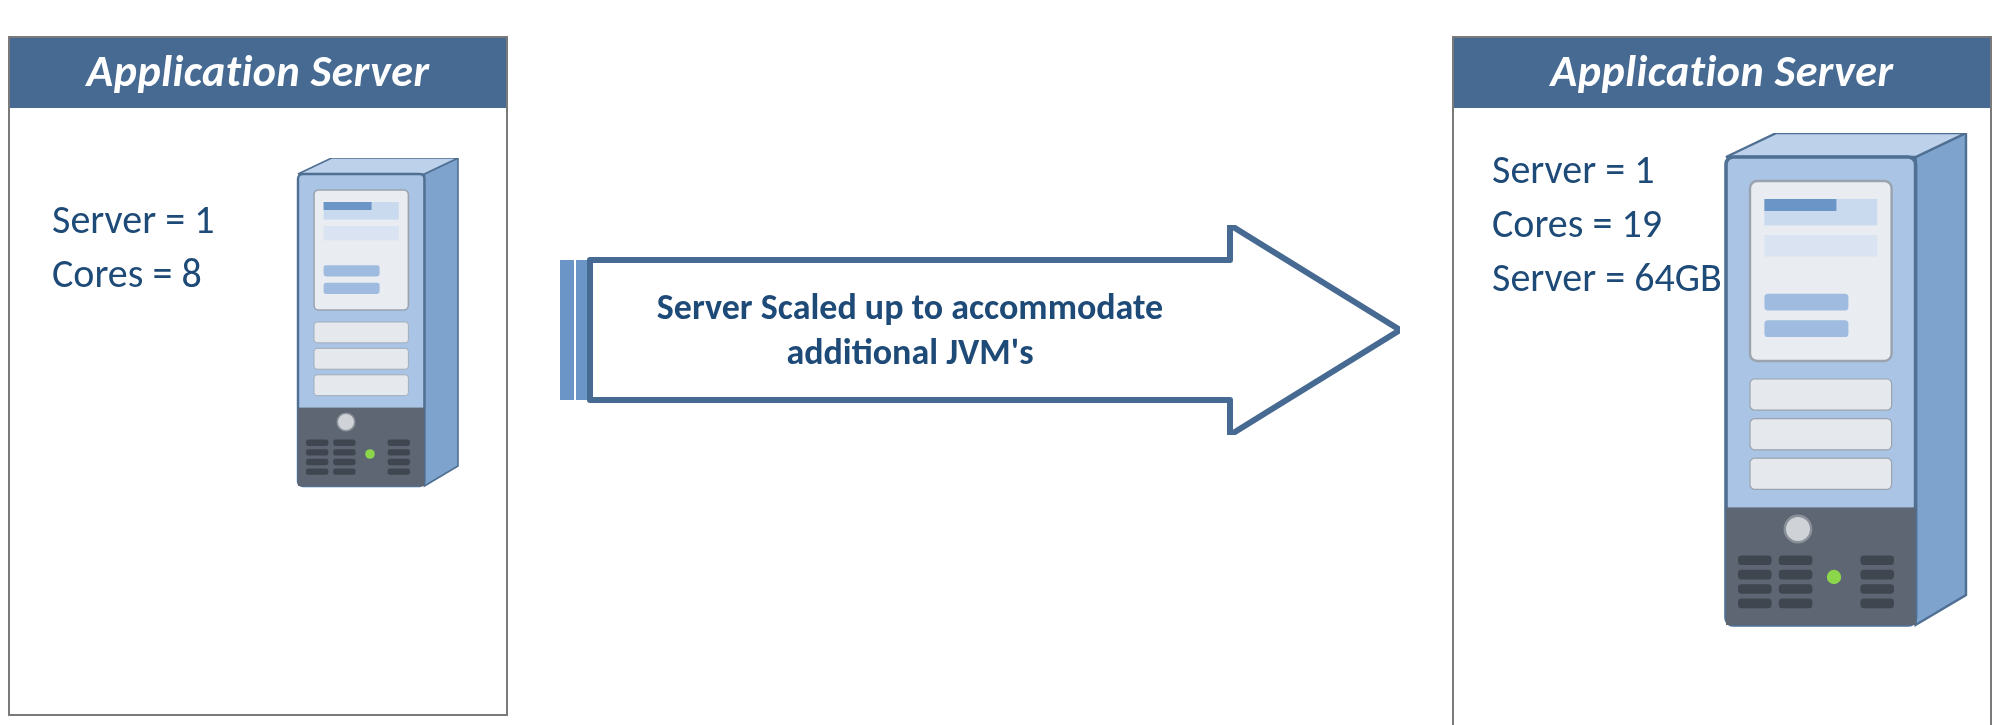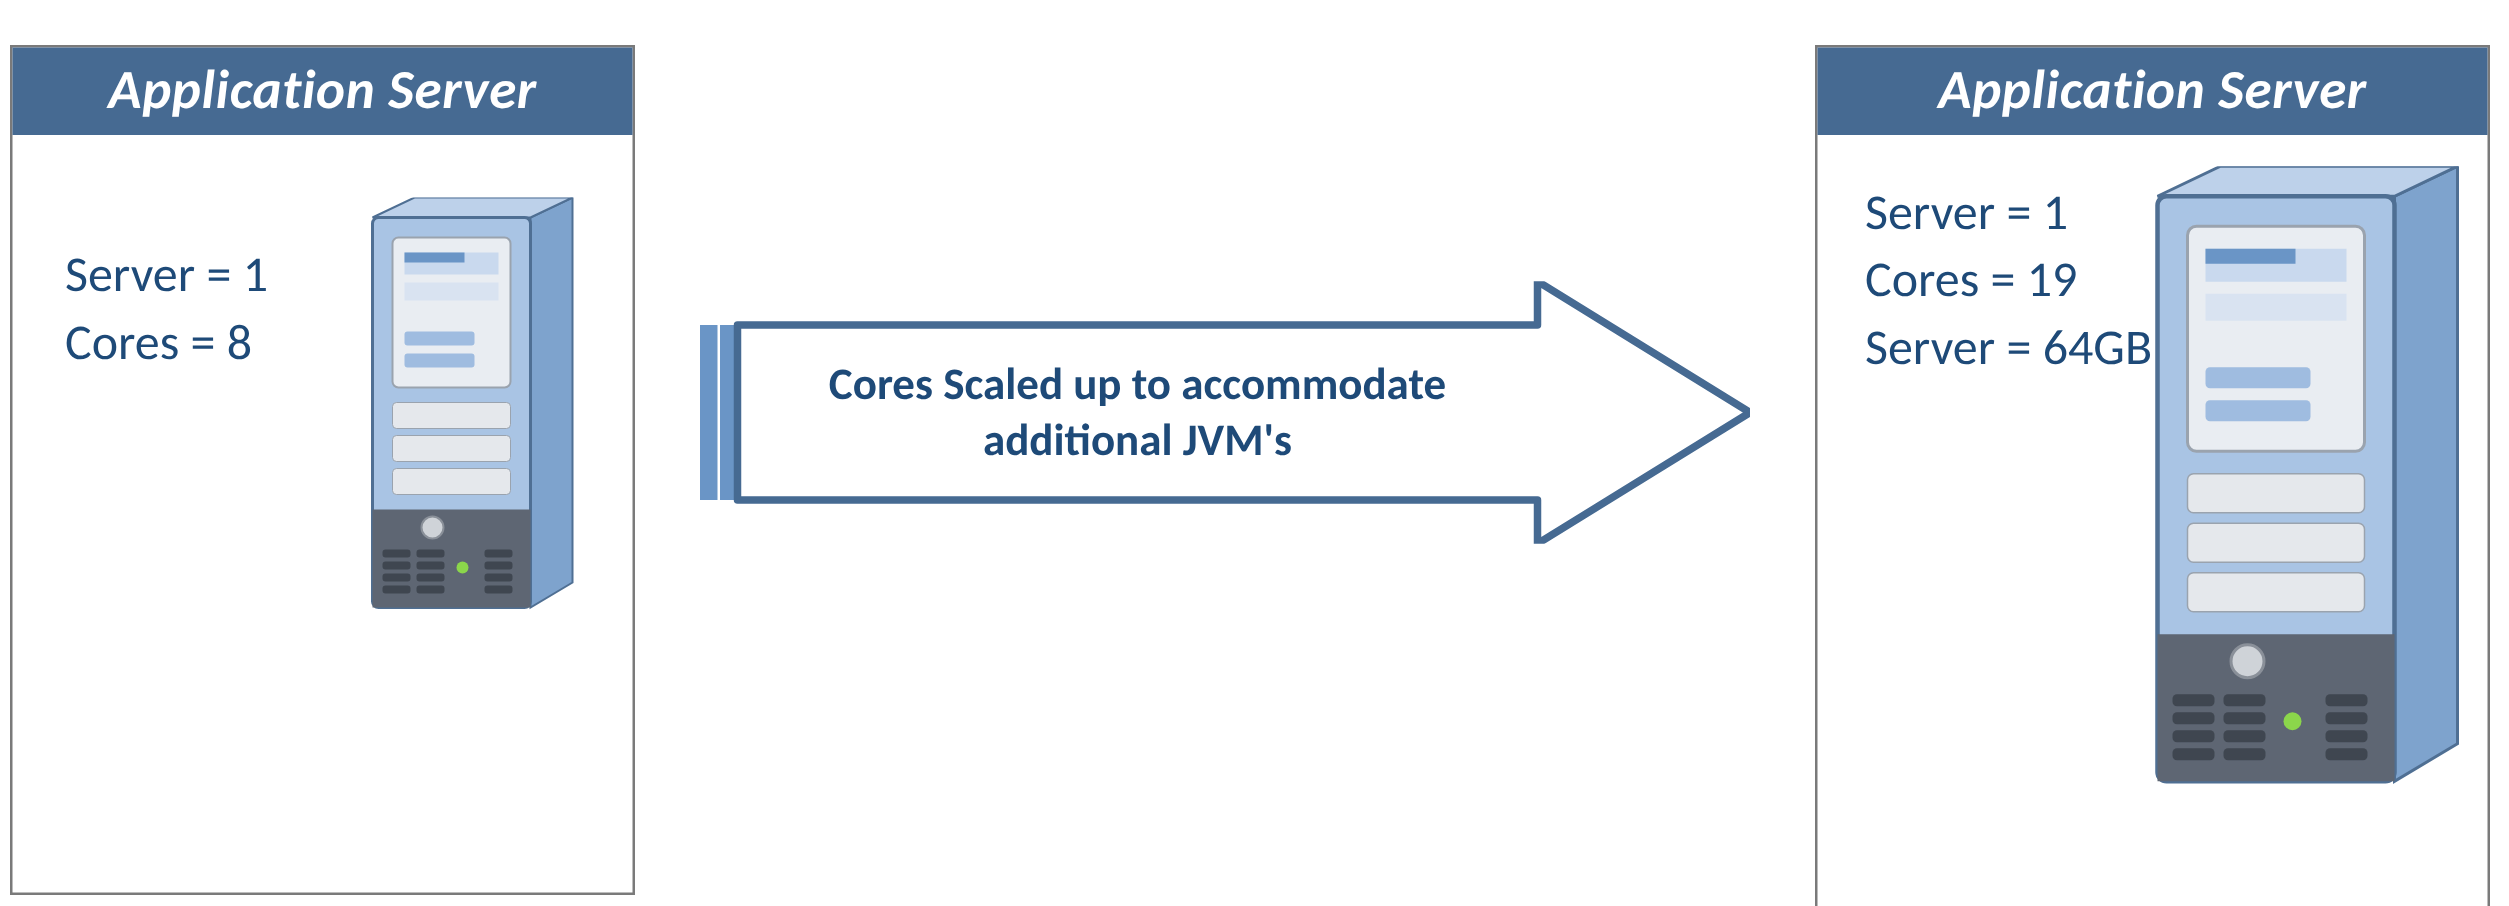--- a/index.html
+++ b/index.html
@@ -136,21 +136,21 @@
 </div>
 
 <div class="arrow-wrap">
   <svg class="arrow-shape" viewBox="0 0 840 210" preserveAspectRatio="none">
 
     <rect x="0" y="35" width="14" height="140" fill="#6a95c6"></rect>
     <rect x="16" y="35" width="12" height="140" fill="#6a95c6"></rect>
 
     <polygon points="30,35 670,35 670,0 840,105 670,210 670,175 30,175" fill="#ffffff" stroke="#466a92" stroke-width="6" stroke-linejoin="round"></polygon>
   </svg>
-  <div class="arrow-label">Cores Scaled up to accommodate additional JVM's</div>
+  <div class="arrow-label">Server Scaled up to accommodate additional JVM's</div>
 </div>
 
 <div class="server-box right">
   <div class="header">Application Server</div>
   <div class="specs">
     <div>Server = 1</div>
     <div>Cores = 19</div>
     <div>Server = 64GB</div>
   </div>
   <div class="tower">

